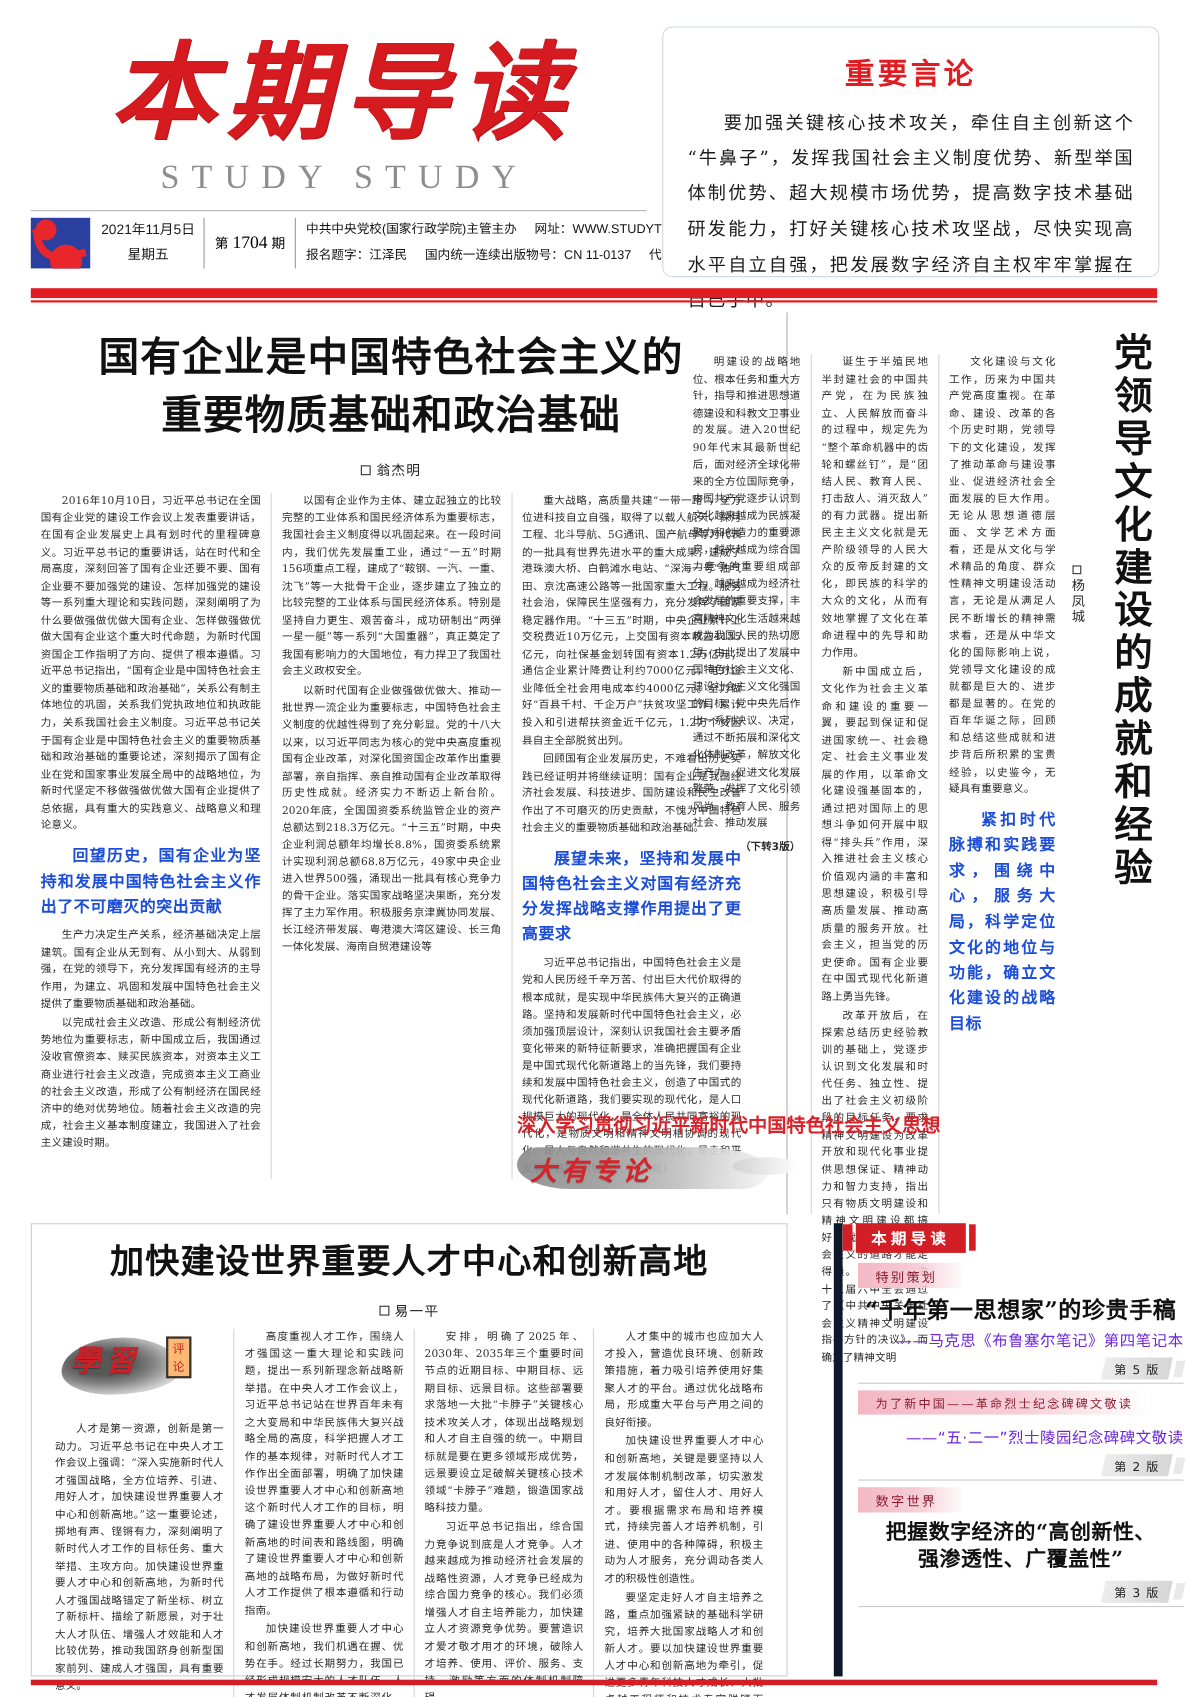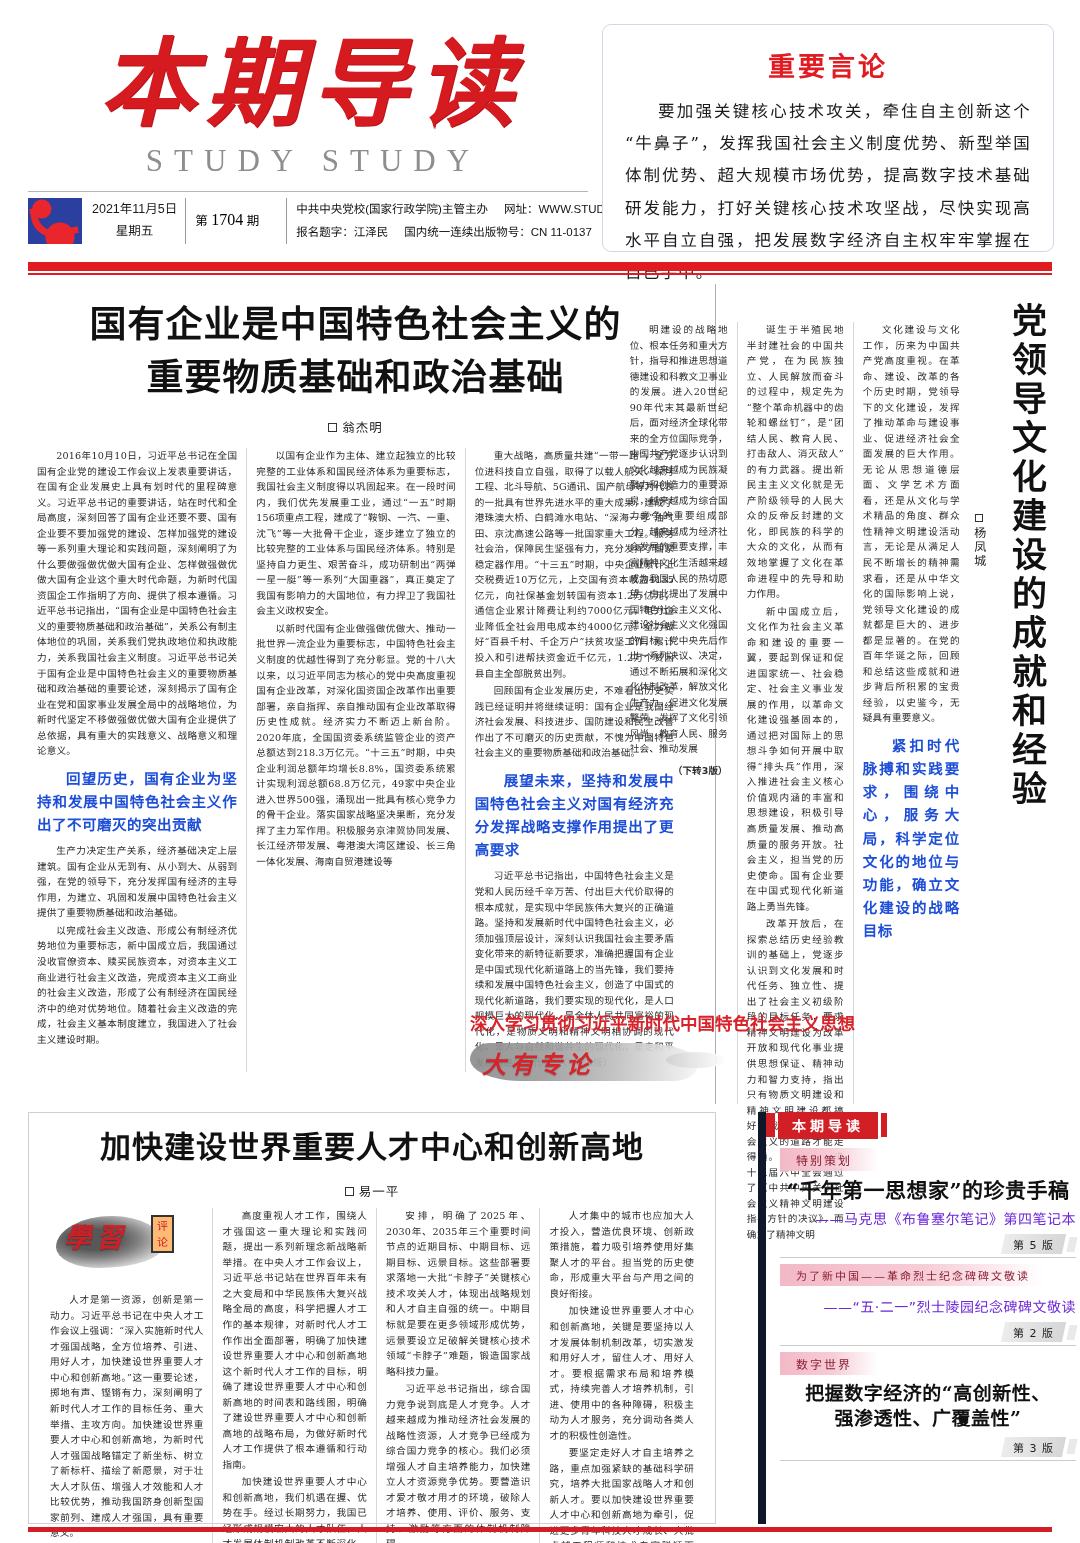--- a/index.html
+++ b/index.html
@@ -87,21 +87,21 @@
     line-height: 1.75;
     color: #1a1a1a;
     font-family: "Liberation Sans", sans-serif;
     padding: 1px 8px 0 2px;
     white-space: nowrap;
   }
   .mast-issue {
     flex: 0 0 auto;
     border-left: 1px solid #9a9a9a;
     border-right: 1px solid #9a9a9a;
-    padding: 12px 27px 0 9px;
+    padding: 12px 9px 0 9px;
     font-size: 12.5px;
     font-family: "Liberation Sans", sans-serif;
     white-space: nowrap;
   }
   .mast-issue b { font-size: 16px; font-family: "Liberation Serif", serif; font-weight: normal; }
   .mast-pub {
     flex: 1 1 auto;
     padding-left: 9px;
     font-size: 11.5px;
     line-height: 1.95;
@@ -574,21 +574,21 @@
       <div class="col" style="width:164px;">
         <p>高度重视人才工作，围绕人才强国这一重大理论和实践问题，提出一系列新理念新战略新举措。在中央人才工作会议上，习近平总书记站在世界百年未有之大变局和中华民族伟大复兴战略全局的高度，科学把握人才工作的基本规律，对新时代人才工作作出全面部署，明确了加快建设世界重要人才中心和创新高地这个新时代人才工作的目标，明确了建设世界重要人才中心和创新高地的时间表和路线图，明确了建设世界重要人才中心和创新高地的战略布局，为做好新时代人才工作提供了根本遵循和行动指南。</p>
         <p>加快建设世界重要人才中心和创新高地，我们机遇在握、优势在手。经过长期努力，我国已经形成规模宏大的人才队伍，人才发展体制机制改革不断深化，人才政策体系不断完善，为建设世界重要人才中心和创新高地奠定了坚实基础。</p>
 
       </div>
       <div class="col" style="width:164px;">
         <p>安排，明确了2025年、2030年、2035年三个重要时间节点的近期目标、中期目标、远期目标、远景目标。这些部署要求落地一大批“卡脖子”关键核心技术攻关人才，体现出战略规划和人才自主自强的统一。中期目标就是要在更多领域形成优势，远景要设立足破解关键核心技术领域“卡脖子”难题，锻造国家战略科技力量。</p>
         <p>习近平总书记指出，综合国力竞争说到底是人才竞争。人才越来越成为推动经济社会发展的战略性资源，人才竞争已经成为综合国力竞争的核心。我们必须增强人才自主培养能力，加快建立人才资源竞争优势。要营造识才爱才敬才用才的环境，破除人才培养、使用、评价、服务、支持、激励等方面的体制机制障碍。</p>
       </div>
       <div class="col" style="width:164px;">
-        <p>人才集中的城市也应加大人才投入，营造优良环境、创新政策措施，着力吸引培养使用好集聚人才的平台。担当党的历史使命，形成重大平台与产用之间的良好衔接。</p>
+        <p>人才集中的城市也应加大人才投入，营造优良环境、创新政策措施，着力吸引培养使用好集聚人才的平台。通过优化战略布局，形成重大平台与产用之间的良好衔接。</p>
         <p>加快建设世界重要人才中心和创新高地，关键是要坚持以人才发展体制机制改革，切实激发和用好人才，留住人才、用好人才。要根据需求布局和培养模式，持续完善人才培养机制，引进、使用中的各种障碍，积极主动为人才服务，充分调动各类人才的积极性创造性。</p>
         <p>要坚定走好人才自主培养之路，重点加强紧缺的基础科学研究，培养大批国家战略人才和创新人才。要以加快建设世界重要人才中心和创新高地为牵引，促进更多青年科技人才成长、大批卓越工程师和技术专家脱颖而出。</p>
 
       </div>
     </div>
   </div>
 
   <div class="bottom-right">
     <div class="guide-head">
       <div class="bar"></div>

